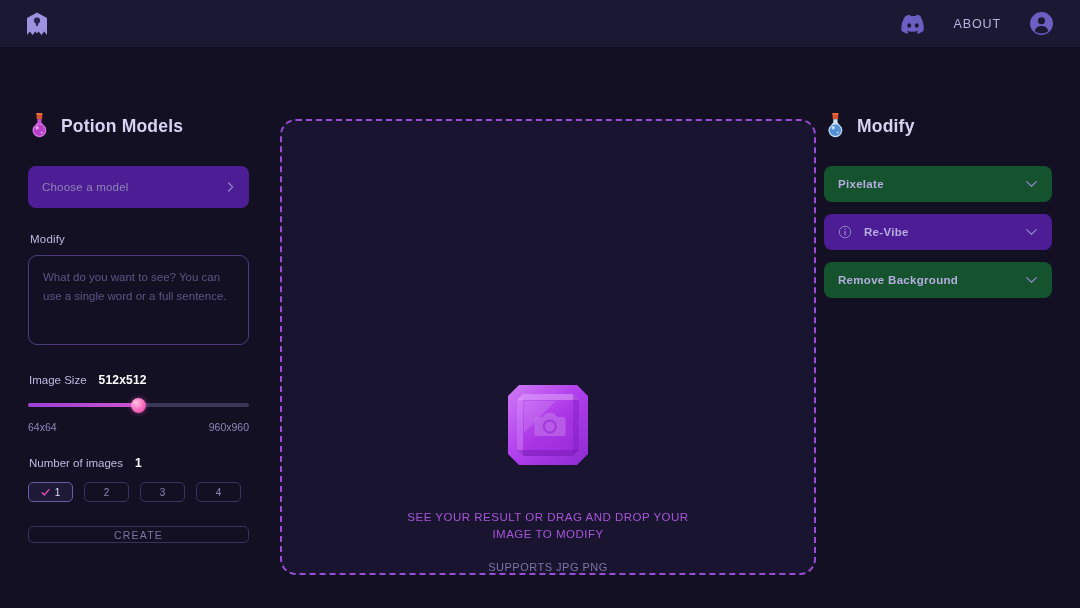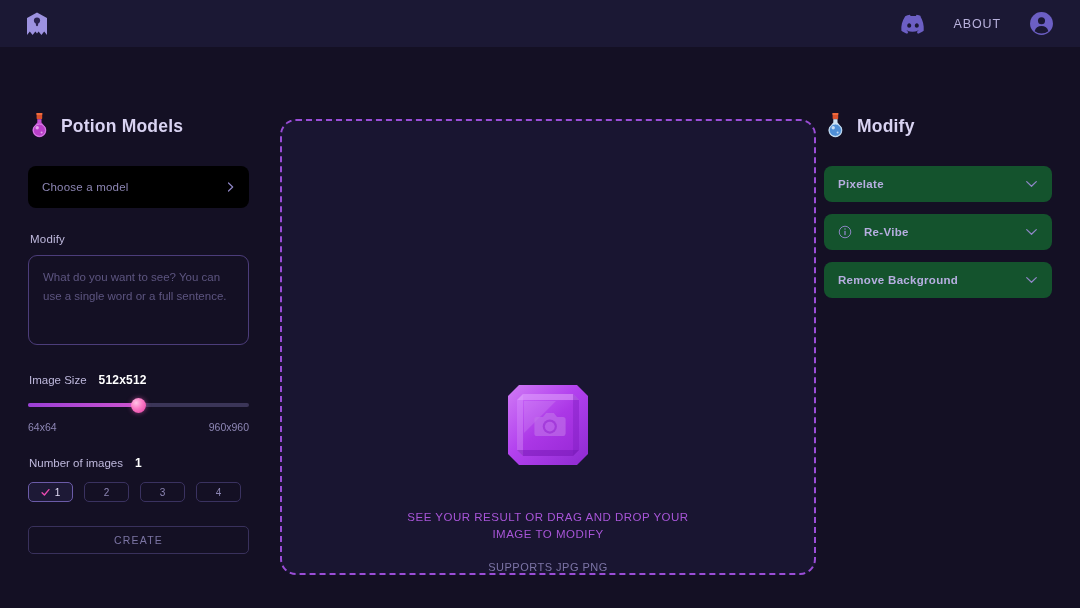--- a/index.html
+++ b/index.html
@@ -83,21 +83,21 @@
     color: #d9d3f2;
     letter-spacing: 0.2px;
   }
   .potion-emoji { width: 23px; height: 26px; display: block; }
 
   
   .select-card {
     position: relative;
     width: 221px;
     height: 42px;
-    background: #000000;
+    background: #4c1d95;
     border-radius: 8px;
     display: flex;
     align-items: center;
     padding: 0 14px;
     cursor: pointer;
   }
   .select-card-label {
     font-size: 11.5px;
     color: #8d86b4;
     letter-spacing: 0.2px;
@@ -230,21 +230,21 @@
     border-color: #6b5ba8;
     color: #e4dff7;
     background: #1d1936;
   }
   .check-icon { width: 9px; height: 9px; display: block; }
 
   
   .create-btn {
     margin-top: 24px;
     width: 221px;
-    height: 28px;
+    height: 17px;
     background: transparent;
     border: 1px solid #39315c;
     border-radius: 5px;
     color: #7b74a3;
     font-size: 10.5px;
     letter-spacing: 1.2px;
     font-family: "Liberation Sans", sans-serif;
     cursor: pointer;
   }
 
@@ -285,21 +285,21 @@
     position: relative;
     height: 36px;
     border-radius: 8px;
     background: #14532d;
     display: flex;
     align-items: center;
     padding: 0 14px;
     gap: 12px;
     cursor: pointer;
   }
-  .acc-item.highlight { background: #14532d; }
+  .acc-item.highlight { background: #4c1d95; }
   .acc-label {
     font-size: 11.5px;
     font-weight: bold;
     color: #b6aee0;
     letter-spacing: 0.3px;
   }
   .info-icon { width: 14px; height: 14px; display: block; flex: 0 0 14px; }
   .chevron-down {
     position: absolute;
     right: 14px;

